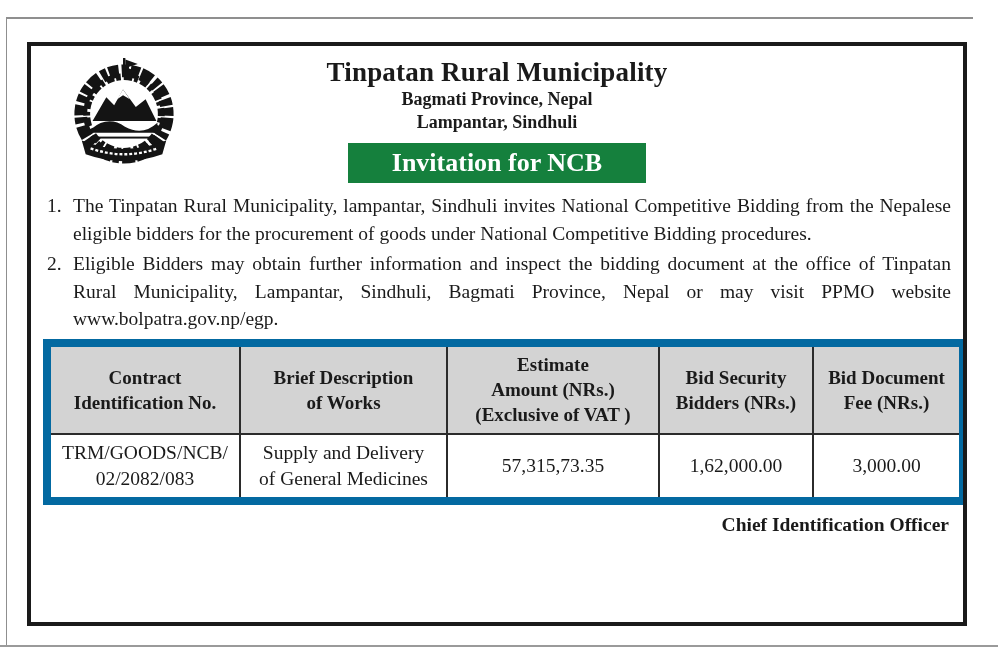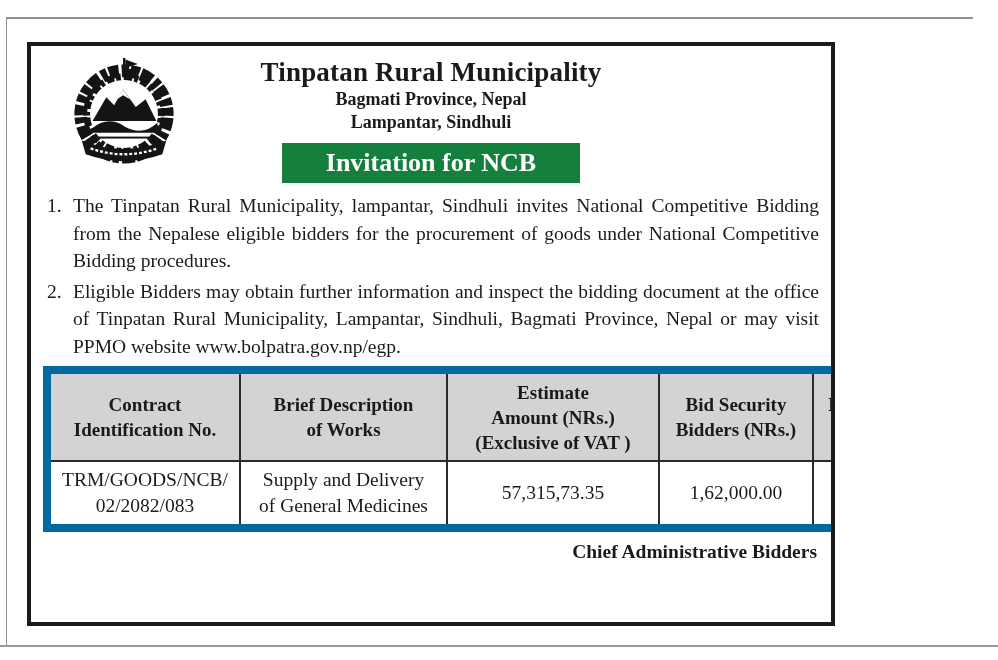--- a/index.html
+++ b/index.html
@@ -8,21 +8,21 @@
     background:#ffffff;color:#1a1a1a;
     font-family:"Liberation Serif","DejaVu Serif",serif;
   }
   
   .edge-top{position:absolute;left:6px;top:17px;width:967px;height:2px;background:#8f8f8f;}
   .edge-left{position:absolute;left:6px;top:17px;width:1px;height:630px;background:#8f8f8f;}
   .edge-bottom{position:absolute;left:0;top:645px;width:998px;height:2px;background:#9a9a9a;}
 
   
   .doc{
-    position:absolute;left:27px;top:42px;width:808px;height:584px;
+    position:absolute;left:27px;top:42px;width:940px;height:584px;
     box-sizing:border-box;border:4px solid #1a1a1a;background:#fff;
     padding:8px 12px 0 12px;text-align:center;overflow:hidden;
   }
   .logo{position:absolute;left:34px;top:12px;}
 
   .org{font-size:27px;font-weight:bold;line-height:32px;margin-top:2px;letter-spacing:.2px;}
   .office{font-size:28px;font-weight:bold;line-height:34px;letter-spacing:.2px;}
   .addr{font-size:18px;font-weight:bold;line-height:23px;}
 
   .banner-row{margin-top:9px;}
@@ -131,15 +131,15 @@
 02/2082/083</td>
           <td>Supply and Delivery
 of General Medicines</td>
           <td>57,315,73.35</td>
           <td>1,62,000.00</td>
           <td>3,000.00</td>
         </tr>
       </tbody>
     </table>
 
-    <div class="signature">Chief Administrative Bidders</div>
+    <div class="signature">Chief Identification Officer</div>
   </div>
 </div>
 
 </body></html>

